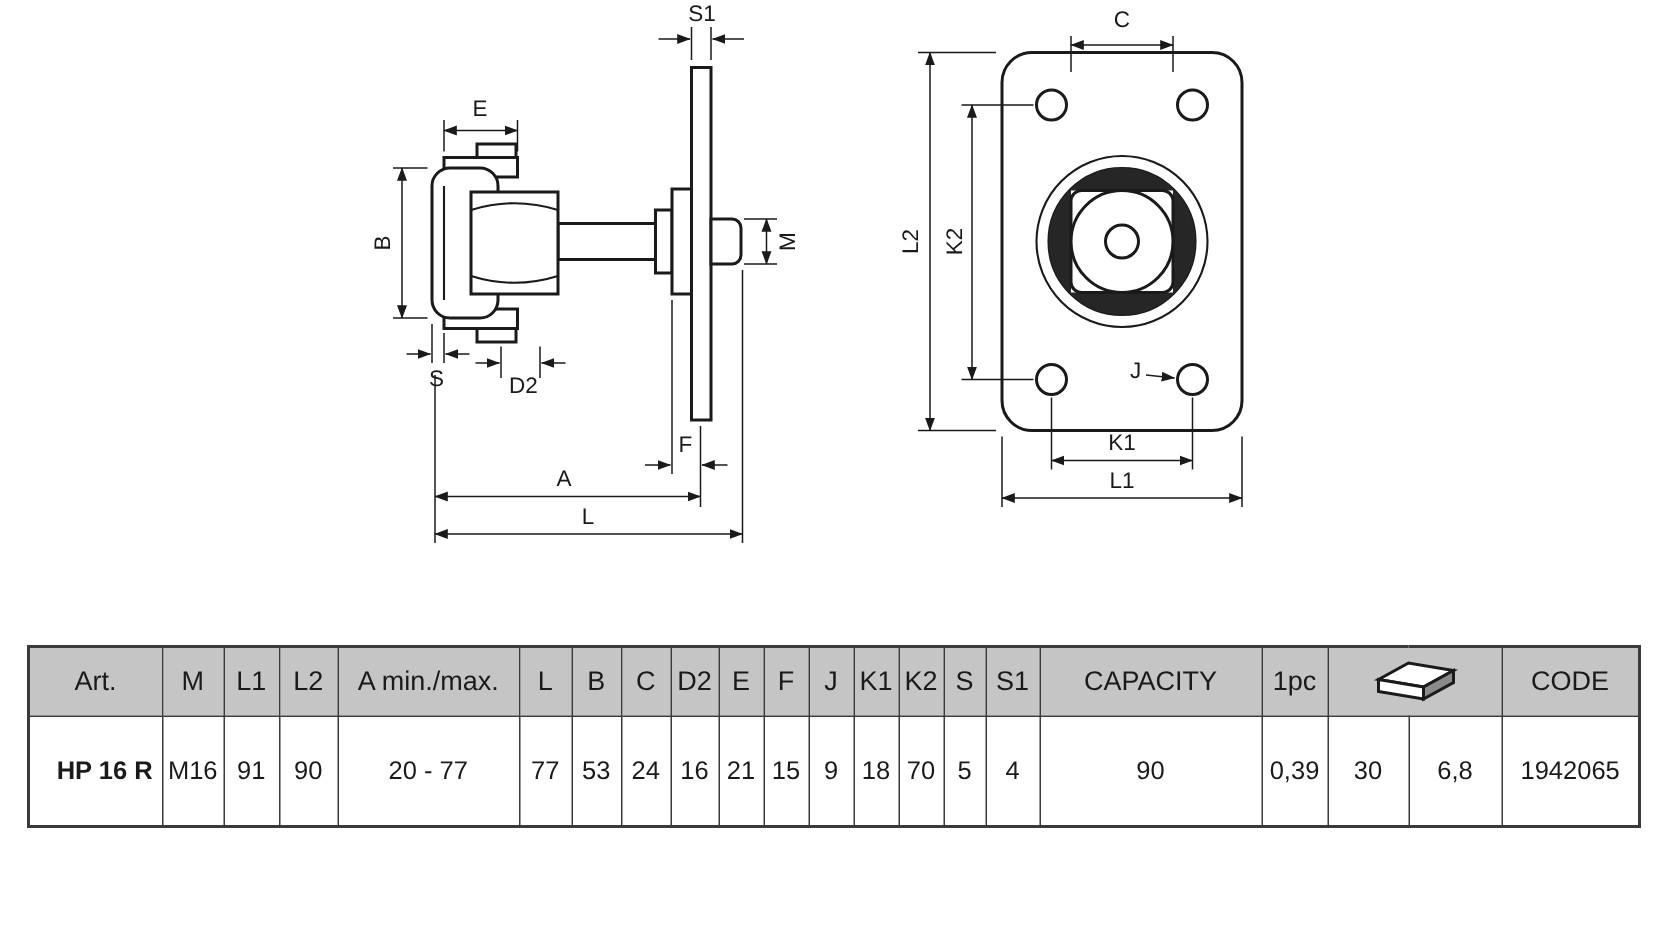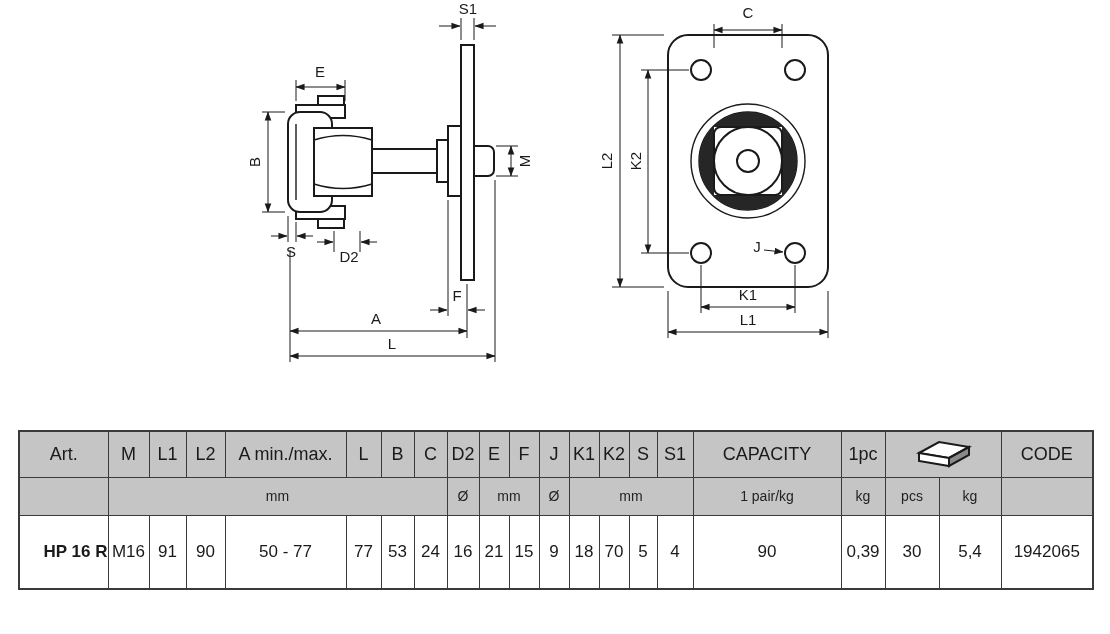--- a/index.html
+++ b/index.html
@@ -13,21 +13,21 @@
   .dim       { fill:none; stroke:var(--line-color,#1a1a1a); stroke-width:1; }
   .dimtxt    { font-family:"Liberation Sans", sans-serif; font-size:15px; fill:var(--line-color,#1a1a1a); }
 
   
   .table-wrap { position:absolute; left:18px; top:430px; width:1074px; }
   table { border-collapse:collapse; table-layout:fixed; width:1074px; border:2px solid var(--table-border,#3a3a3a); }
   th, td { border:1px solid var(--table-border,#3a3a3a); text-align:center; overflow:hidden; vertical-align:middle; color:#1a1a1a; }
   tr.hdr th   { background:var(--header-bg,#c5c5c5); font-weight:normal; font-size:18px; height:46px;margin-left:30px; }
   tr.units td { background:var(--header-bg,#c5c5c5); font-size:14px; height:38px; color:#222; }
   tr.data td  { background:#ffffff; font-size:17px; height:74px; }
-  td.art-cell { font-weight:bold; text-align:right; padding-left:12px; font-size:17px; }
+  td.art-cell { font-weight:bold; text-align:center; padding-left:12px; font-size:17px; }
   .pkg { display:block; margin:0 auto; }
 </style>
 </head>
 <body>
 
 <svg id="drawing-area" width="1110" height="410" viewBox="0 0 1110 410">
   <defs>
     <marker id="ar" viewBox="0 0 10 10" refX="9.5" refY="5" markerWidth="9" markerHeight="9" orient="auto-start-reverse">
       <path d="M0,1.3 L10,5 L0,8.7 Z" fill="#1a1a1a"></path>
     </marker>
@@ -192,51 +192,38 @@
       <th>1pc</th>
       <th colspan="2">
         <svg class="pkg" width="64" height="34" viewBox="0 0 64 34">
           <path d="M8,16 L28,5 L58,10 L38,21 Z" fill="#ffffff" stroke="#1a1a1a" stroke-width="2"></path>
           <path d="M8,16 L38,21 L38,29 L8,24 Z" fill="#ffffff" stroke="#1a1a1a" stroke-width="2"></path>
           <path d="M38,21 L58,10 L58,18 L38,29 Z" fill="#8a8a8a" stroke="#1a1a1a" stroke-width="2"></path>
         </svg>
       </th>
       <th>CODE</th>
     </tr>
-    <tr class="units">
-      <td></td>
-      <td colspan="7">mm</td>
-      <td>Ø</td>
-      <td colspan="2">mm</td>
-      <td>Ø</td>
-      <td colspan="4">mm</td>
-      <td>1 pair/kg</td>
-      <td>kg</td>
-      <td>pcs</td>
-      <td>kg</td>
-      <td></td>
-    </tr>
     <tr class="data">
       <td class="art-cell">HP 16 R</td>
       <td>M16</td>
       <td>91</td>
       <td>90</td>
-      <td>50 - 77</td>
+      <td>20 - 77</td>
       <td>77</td>
       <td>53</td>
       <td>24</td>
       <td>16</td>
       <td>21</td>
       <td>15</td>
       <td>9</td>
       <td>18</td>
       <td>70</td>
       <td>5</td>
       <td>4</td>
       <td>90</td>
       <td>0,39</td>
       <td>30</td>
-      <td>5,4</td>
+      <td>6,8</td>
       <td>1942065</td>
     </tr>
   </tbody>
     </table>
 </div>
 
 </body></html>

